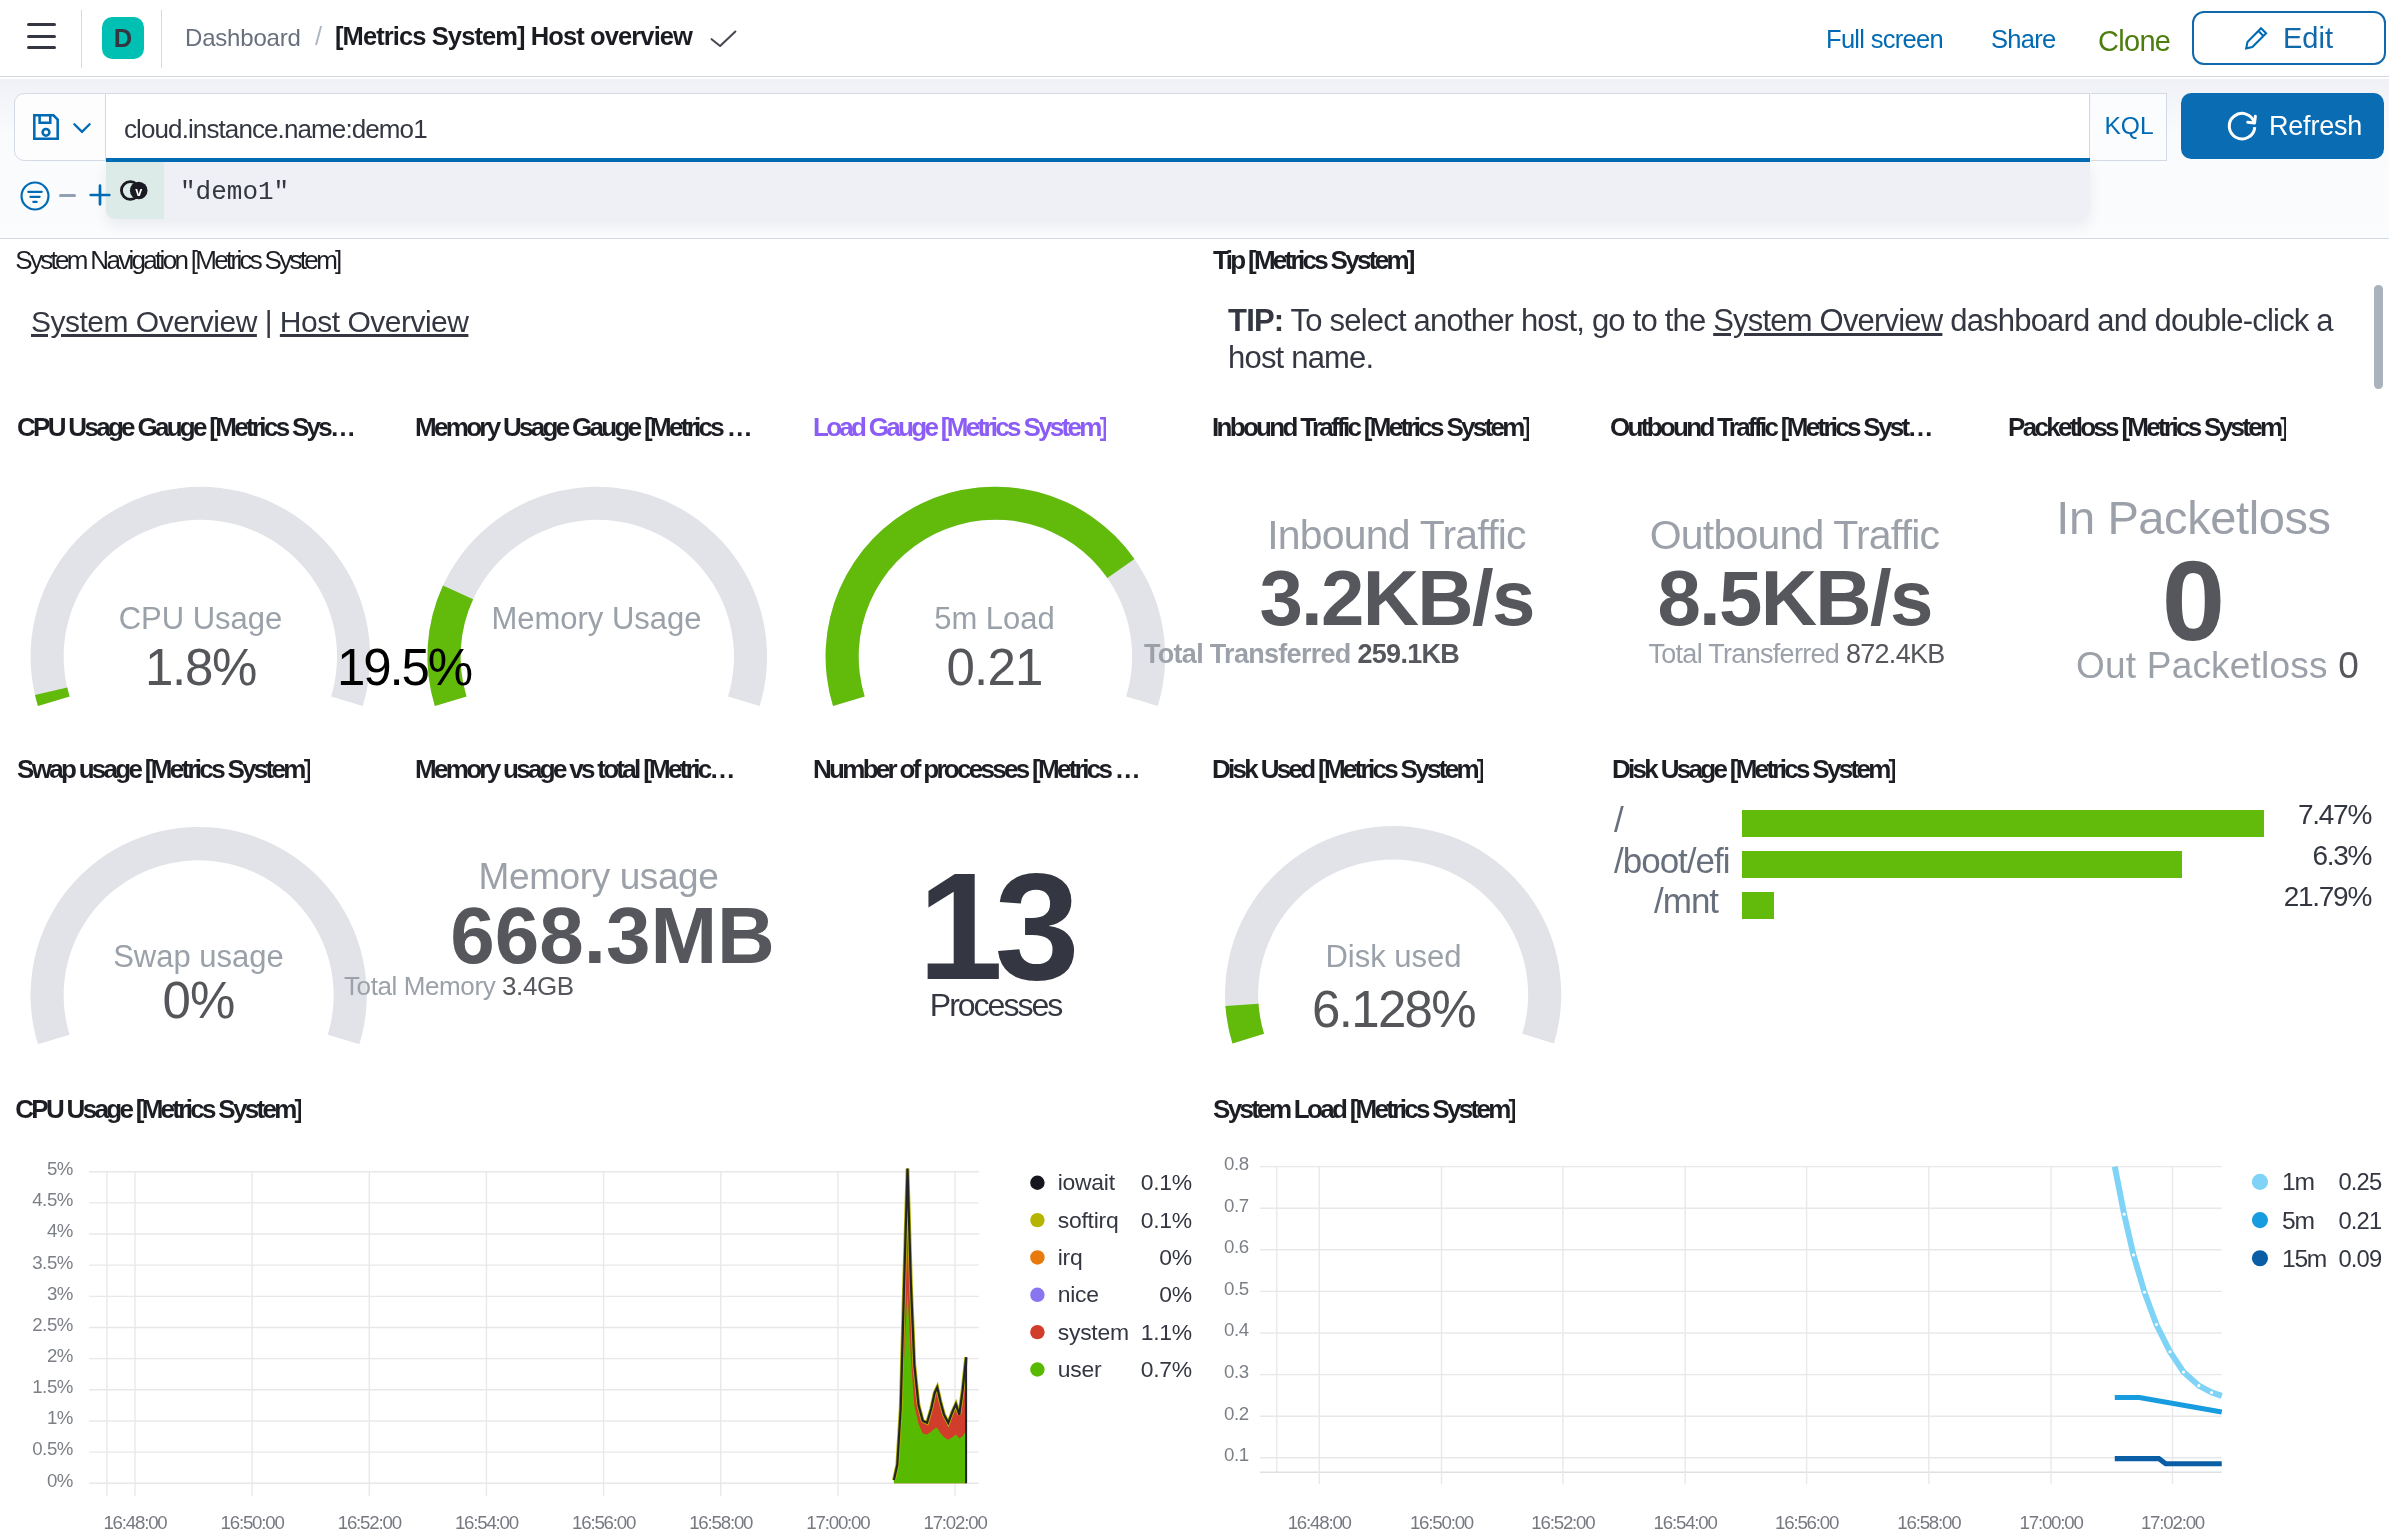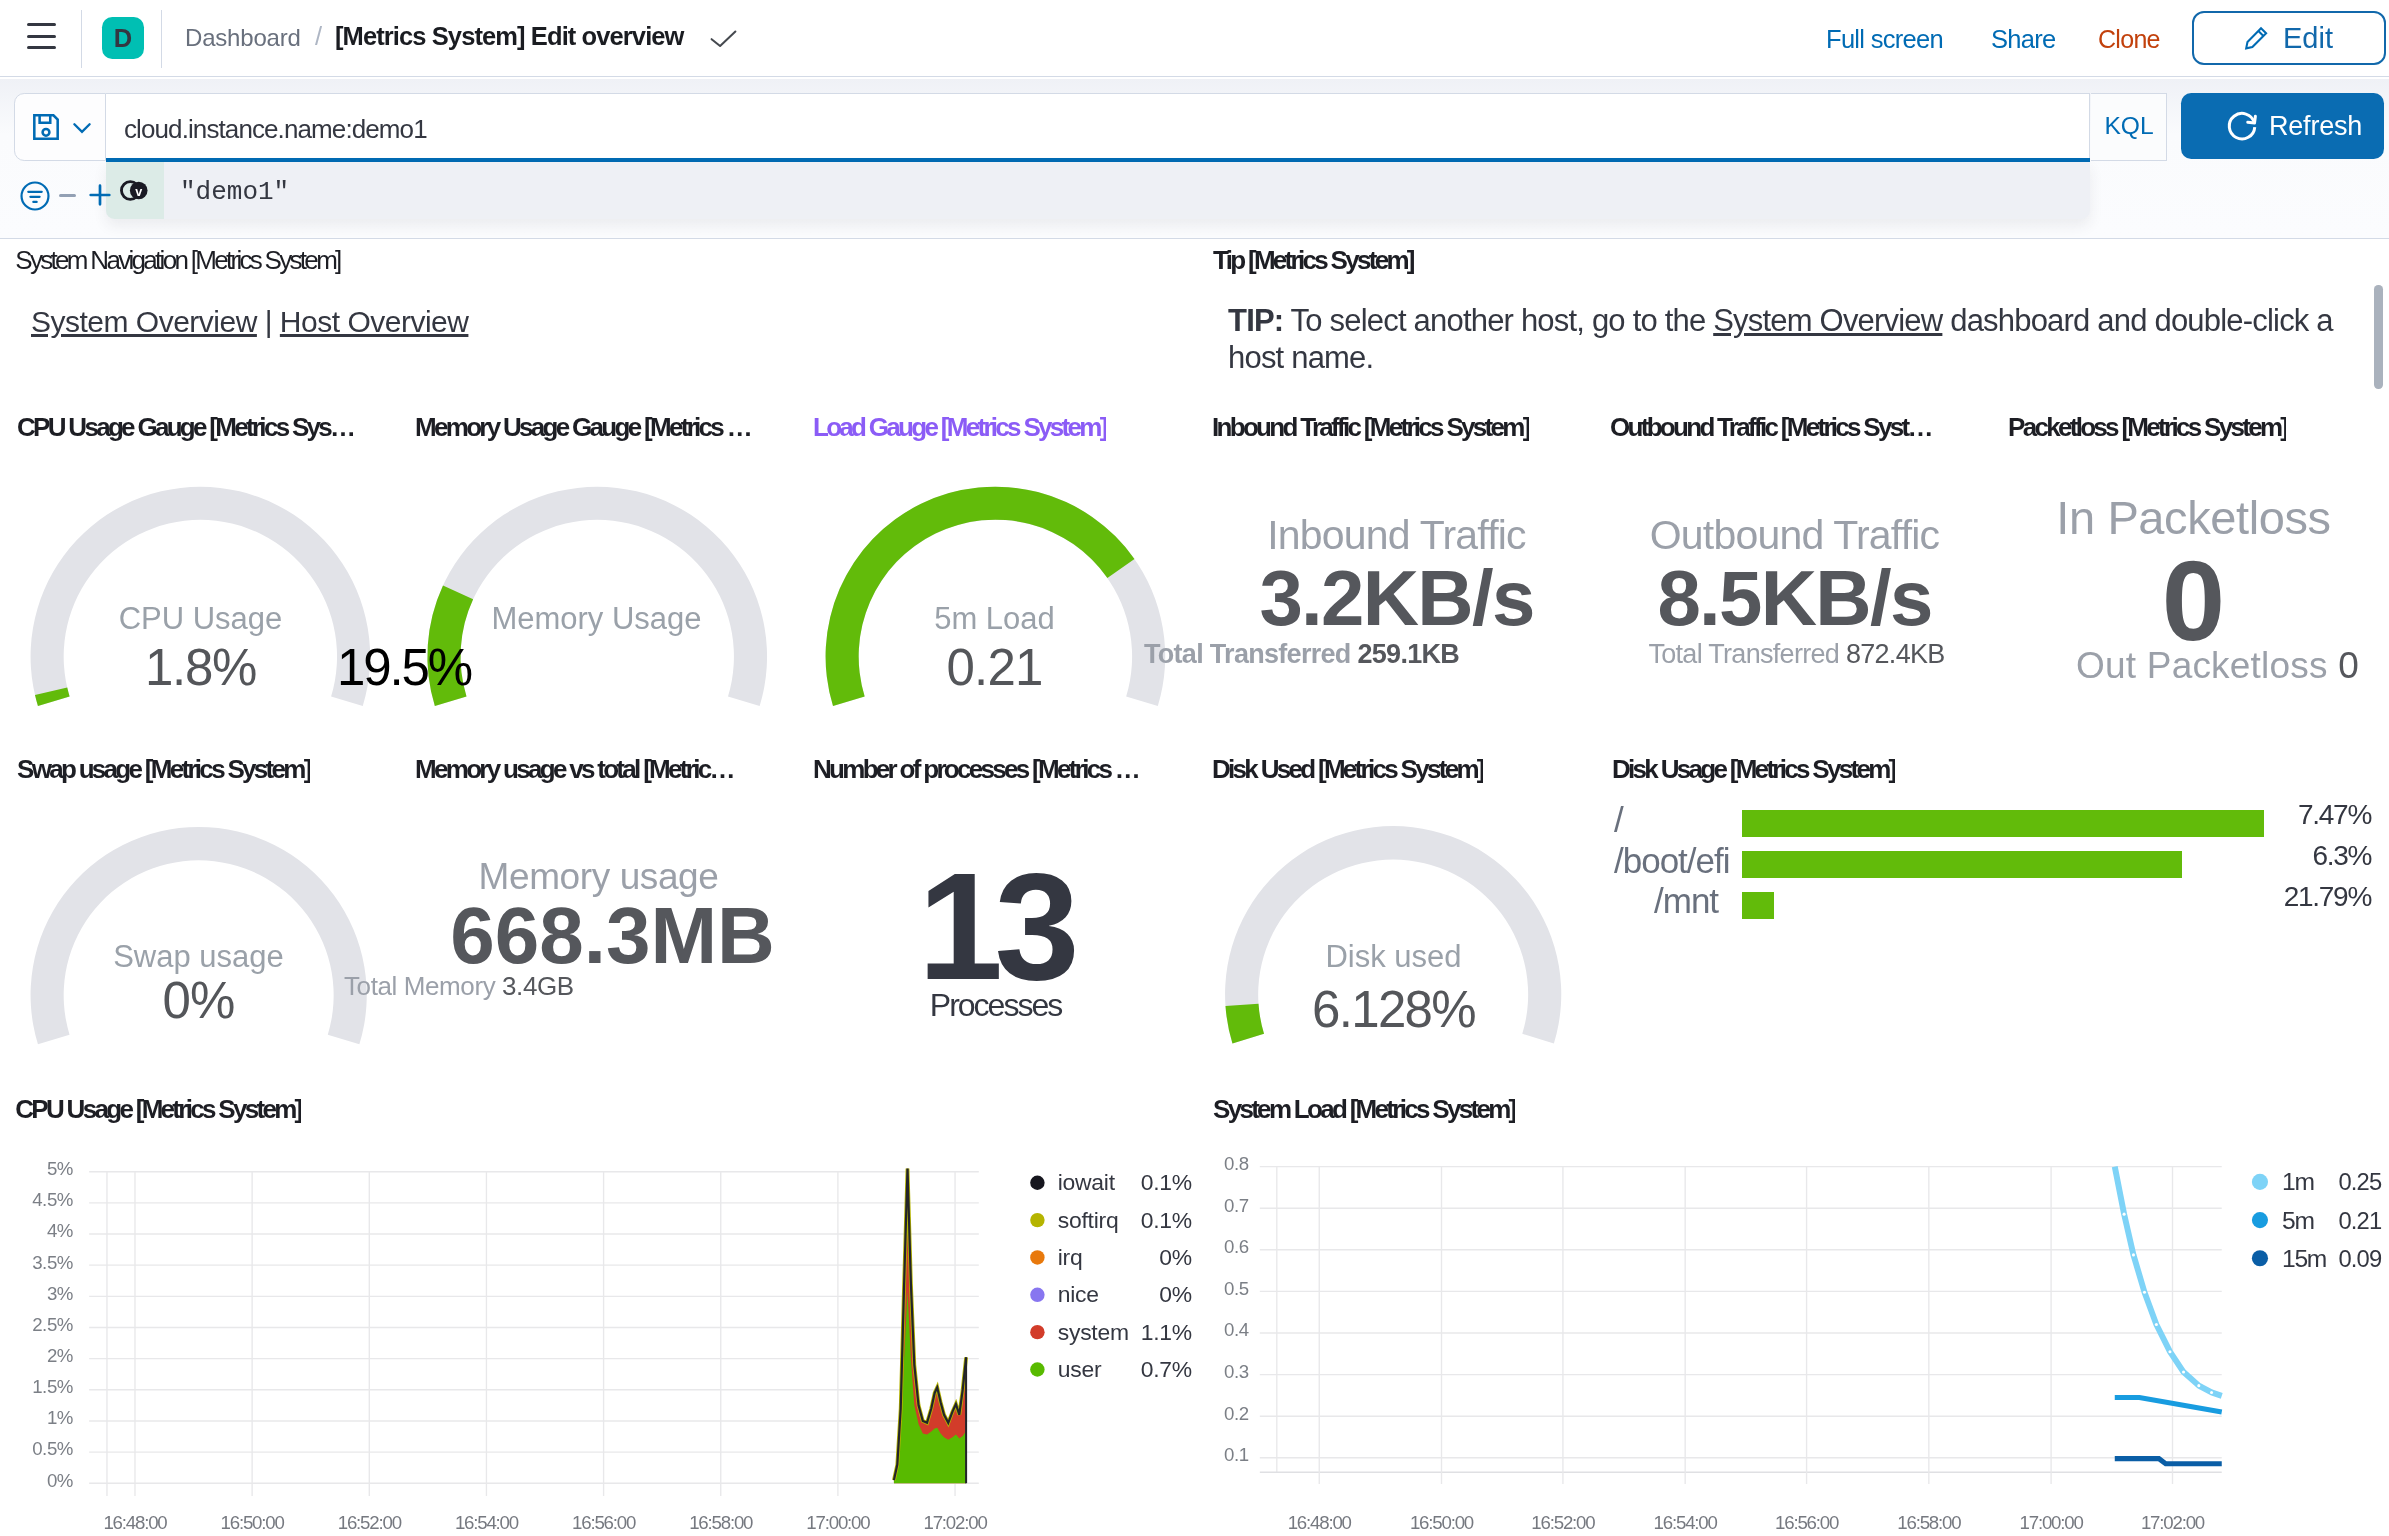--- a/index.html
+++ b/index.html
@@ -14,27 +14,27 @@
 
 <div class="abs" style="left:0;top:0;width:2389px;height:77px;background:#fff;border-bottom:1.7px solid #d3dae6;">
   <div class="abs" style="left:27px;top:23px;width:29px;height:3.4px;background:#343741;border-radius:1.7px;"></div>
   <div class="abs" style="left:27px;top:35px;width:29px;height:3.4px;background:#343741;border-radius:1.7px;"></div>
   <div class="abs" style="left:27px;top:46px;width:29px;height:3.4px;background:#343741;border-radius:1.7px;"></div>
   <div class="abs" style="left:81px;top:10.2px;width:0.8px;height:58px;background:#d3dae6;"></div>
   <div class="abs" style="left:102px;top:17px;width:42px;height:42px;background:#00bfb3;border-radius:10.2px;color:#343741;font-size:25.5px;font-weight:700;text-align:center;line-height:42px;">D</div>
   <div class="abs" style="left:161px;top:10.2px;width:0.8px;height:58px;background:#d3dae6;"></div>
   <div class="abs" style="left:185px;top:24px;font-size:24px;color:#69707d;letter-spacing:-0.2px;">Dashboard</div>
   <div class="abs" style="left:315px;top:22px;font-size:25.5px;color:#aeb6c4;">/</div>
-  <div class="abs" style="left:335px;top:22px;font-size:25.5px;font-weight:700;color:#1a1c21;letter-spacing:-0.9px;">[Metrics System] Edit overview</div>
+  <div class="abs" style="left:335px;top:22px;font-size:25.5px;font-weight:700;color:#1a1c21;letter-spacing:-0.9px;">[Metrics System] Host overview</div>
   <svg class="abs" style="left:709px;top:29px;" width="29" height="20.4" viewBox="0 0 34 24">
         <path d="M3 12 L13 20 L31 3" fill="none" stroke="#45494f" stroke-width="2.4" stroke-linecap="round" stroke-linejoin="round"></path>
       </svg>
   <div class="abs" style="left:1826px;top:24.6px;font-size:25.5px;color:#006bb4;letter-spacing:-0.7px;">Full screen</div>
   <div class="abs" style="left:1991px;top:24.6px;font-size:25.5px;color:#006bb4;letter-spacing:-0.7px;">Share</div>
-  <div class="abs" style="left:2098px;top:24.6px;font-size:25px;color:#c2410c;letter-spacing:-0.7px;">Clone</div>
+  <div class="abs" style="left:2098px;top:24.6px;font-size:29px;color:#4d7c0f;letter-spacing:-0.7px;">Clone</div>
   <div class="abs" style="left:2192px;top:11px;width:194px;height:54px;border:2.1px solid #1168ab;border-radius:12px;"></div>
   <svg class="abs" style="left:2243px;top:25.5px;" width="25.5" height="25.5" viewBox="0 0 16 16">
         <path d="M11.3 1.4 L14.5 4.6 L5.9 13.2 L2 14 L2.8 10.1 Z M10 3.5 L12.5 6" fill="none" stroke="#006bb4" stroke-width="1.3"></path>
       </svg>
   <div class="abs" style="left:2283px;top:22px;font-size:29px;color:#1168ab;font-weight:500;">Edit</div>
 </div>
 
 <div class="abs" style="left:0;top:79px;width:2389px;height:160px;background:linear-gradient(#eff1f6 0%,#fafbfd 35%,#fbfcfe 100%);border-bottom:1.7px solid #d3dae6;"></div>
 <div class="abs" style="left:14.4px;top:93px;width:92px;height:68px;background:#fdfdfe;border:1.7px solid #d3dae6;border-radius:10.2px 0 0 10.2px;"></div>
 <svg class="abs" style="left:29px;top:110px;" width="34" height="34" viewBox="0 0 16 16">

